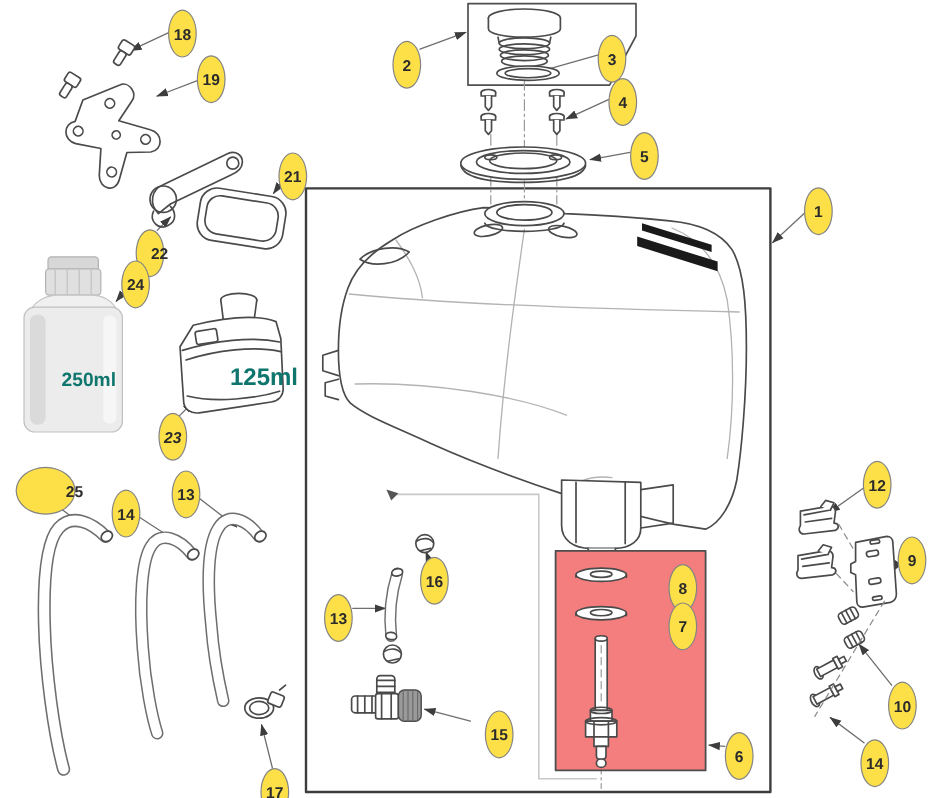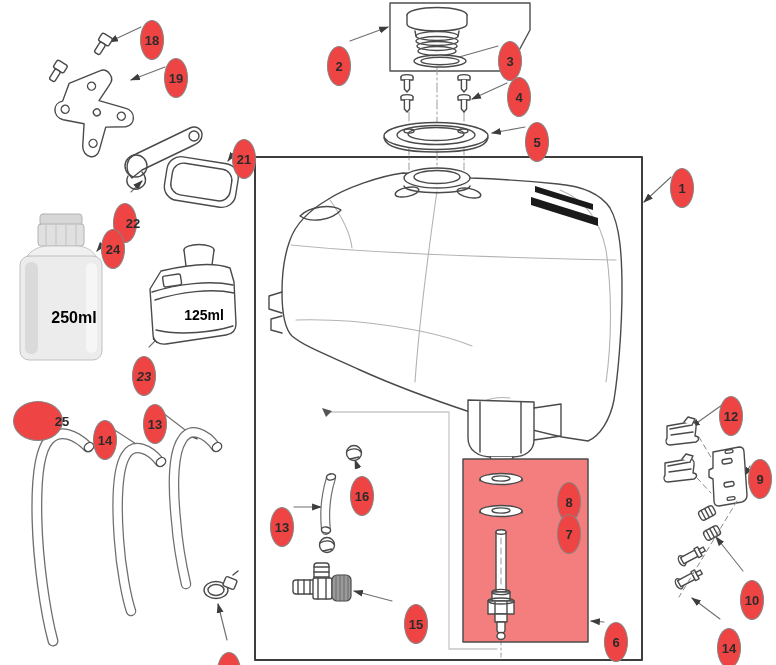--- a/index.html
+++ b/index.html
@@ -1,25 +1,25 @@
 <!DOCTYPE html>
 <html><head>
 <meta charset="utf-8">
 <style>
   html,body{margin:0;padding:0;background:#fff;}
   #canvas{position:relative;width:776px;height:665px;background:#fff;overflow:hidden;
           font-family:"Liberation Sans",sans-serif;}
   #art{position:absolute;left:0;top:0;}
   .callout{position:absolute;width:24px;height:40px;box-sizing:border-box;
-           border:1.6px solid #848484;border-radius:50%;background:#ef4444;
+           border:1.6px solid #848484;border-radius:50%;background:#fde047;
            display:flex;align-items:center;justify-content:center;
-           font:600 13px "Liberation Sans",sans-serif;color:#2b2b2b;z-index:5;margin-top:12px;}
-  .part-label{position:absolute;font:bold 16px "Liberation Sans",sans-serif;color:#000000;
+           font:600 13px "Liberation Sans",sans-serif;color:#2b2b2b;z-index:5;}
+  .part-label{position:absolute;font:bold 16px "Liberation Sans",sans-serif;color:#0f766e;
               transform:translate(-50%,-50%);z-index:4;}
-  .part-label.small{font-size:14px;}
+  .part-label.small{font-size:20px;margin-left:16px;}
   svg{stroke-linecap:round;stroke-linejoin:round;}
   .ln{stroke:#4a4a4a;stroke-width:1.4;fill:none;}
   .lnf{stroke:#4a4a4a;stroke-width:1.4;fill:#fff;}
   .seam{stroke:#b3b3b3;stroke-width:1.1;fill:none;}
   .leader{stroke:#6f6f6f;stroke-width:1.1;}
   .cline{stroke:#9a9a9a;stroke-width:1;fill:none;stroke-dasharray:9 3 2 3;}
   .dash{stroke:#8a8a8a;stroke-width:1;fill:none;stroke-dasharray:5 4;}
   .grayline{stroke:#c8c8c8;stroke-width:1.3;fill:none;}
 </style>
 </head>

